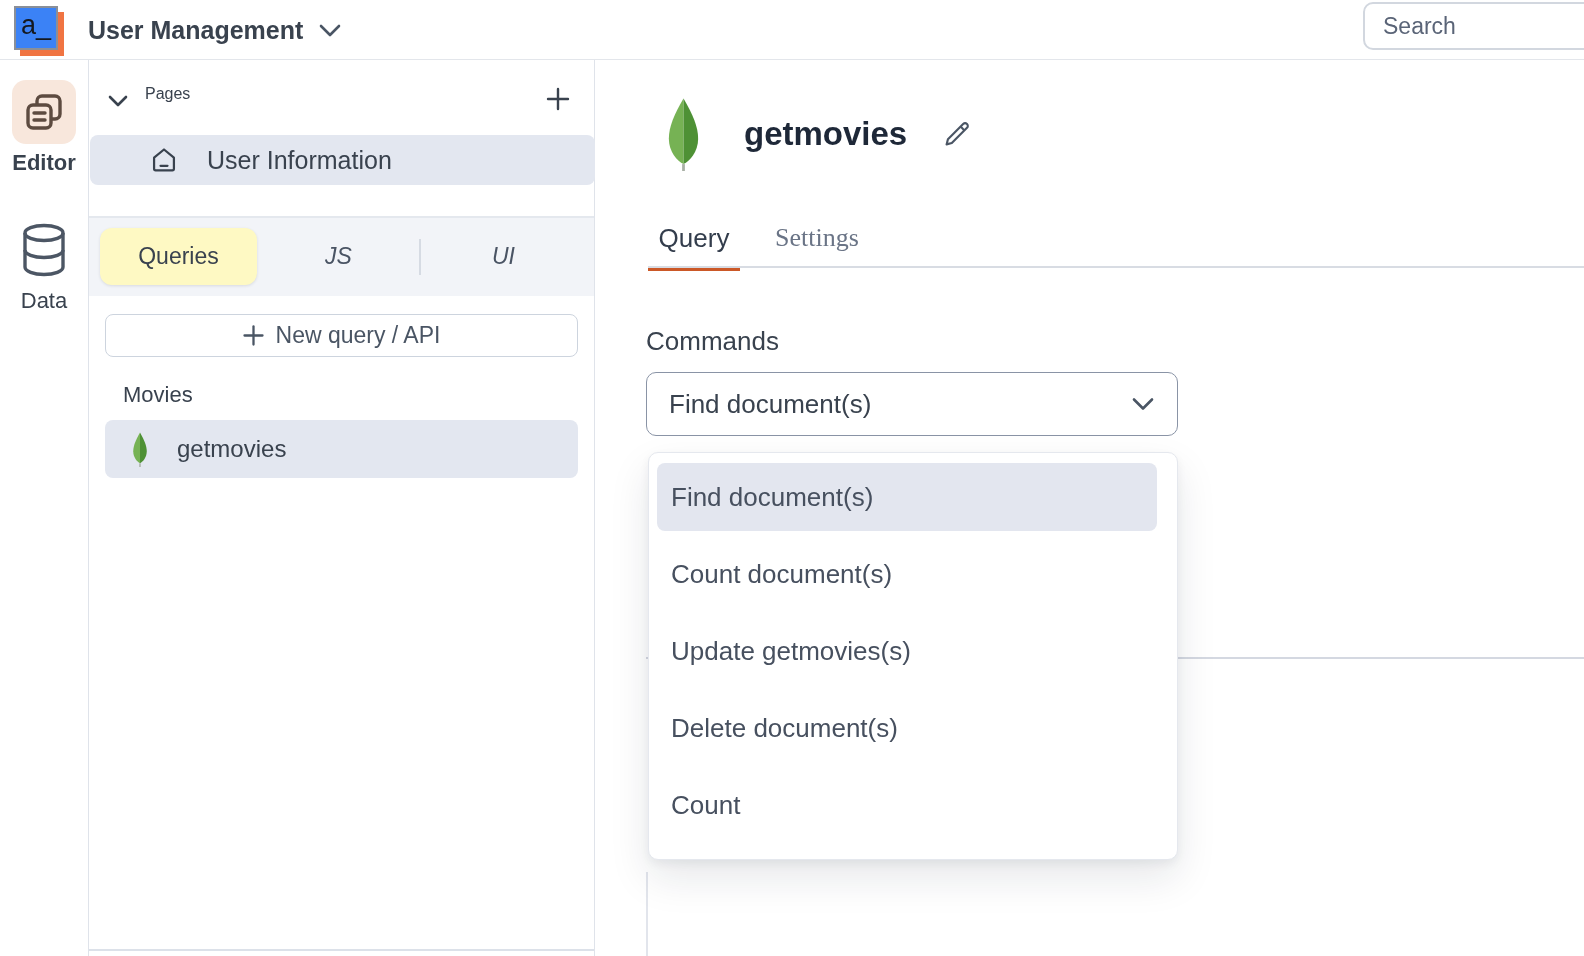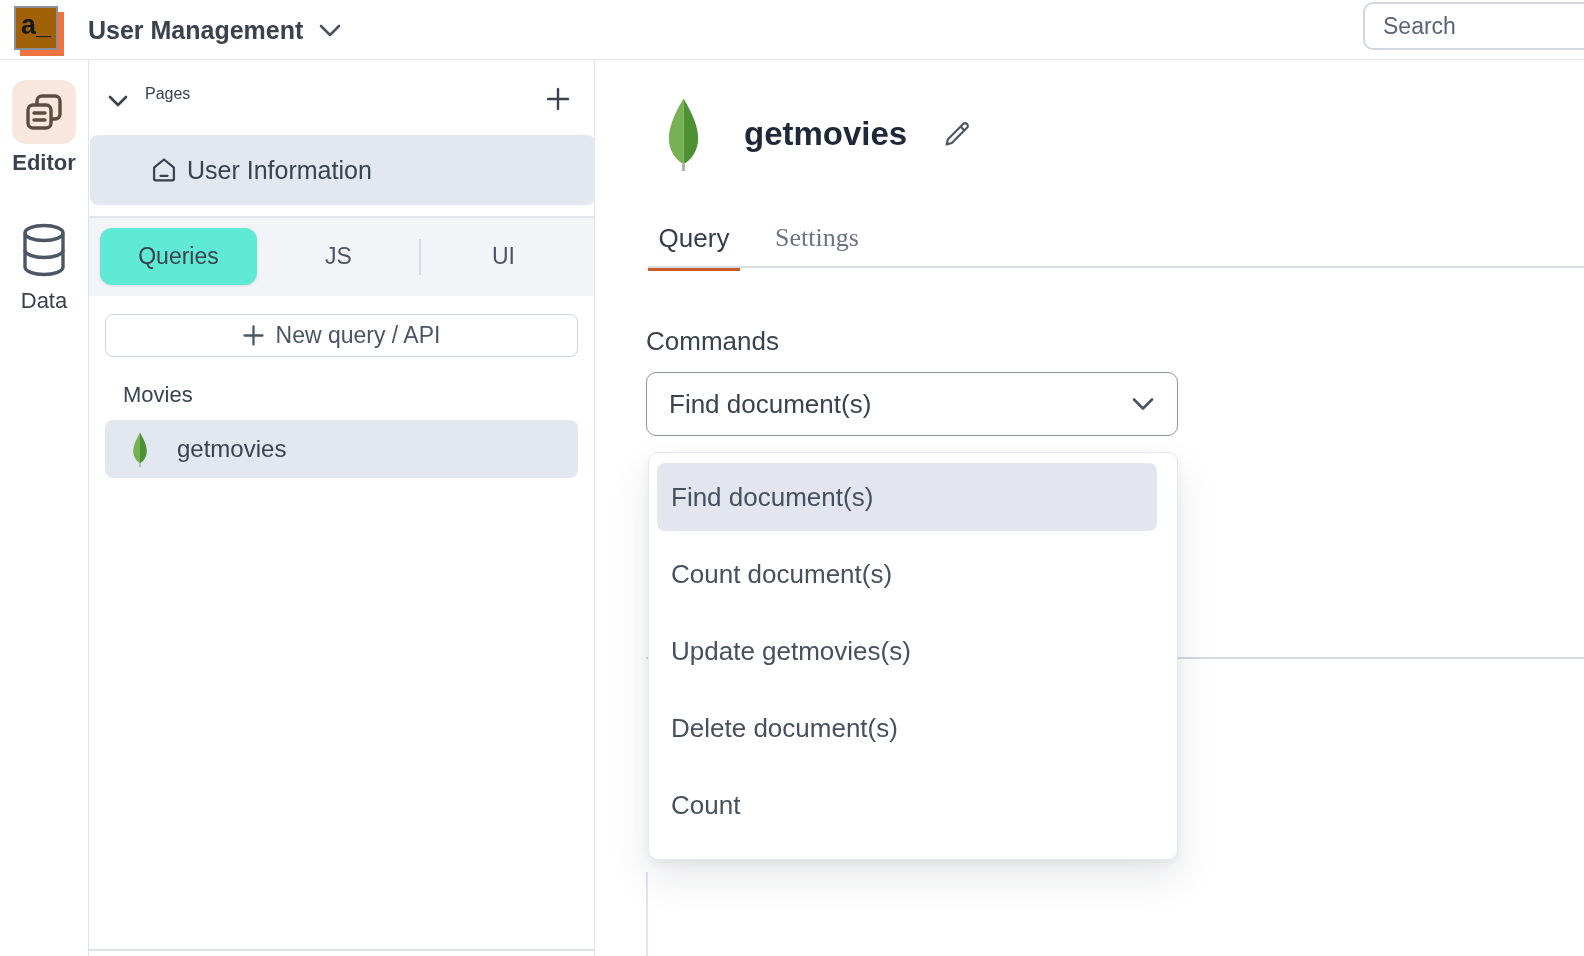--- a/index.html
+++ b/index.html
@@ -4,47 +4,47 @@
 <style>
   * { margin:0; padding:0; box-sizing:border-box; }
   html,body { background:#fff; }
   body { font-family:"Liberation Sans", sans-serif; color:#39424E; }
   #app { position:relative; width:1584px; height:956px; background:#fff; overflow:hidden; }
 
   
   .topbar { position:absolute; left:0; top:0; width:1584px; height:60px; background:#fff; border-bottom:1.5px solid #E3E6EB; z-index:5; }
   .logo-wrap { position:absolute; left:14px; top:6px; width:50px; height:50px; cursor:pointer; }
   .logo-shadow { position:absolute; left:6px; top:6px; width:44px; height:44px; background:#F07442; }
-  .logo-box { position:absolute; left:0; top:0; width:44px; height:44px; background:#a16207; border:2px solid #8A8F98; display:flex; align-items:center; justify-content:center; font-weight:700; font-size:27px; color:#14181f; line-height:1; padding-bottom:6px; }
+  .logo-box { position:absolute; left:0; top:0; width:44px; height:44px; background:#3b82f6; border:2px solid #8A8F98; display:flex; align-items:center; justify-content:center; font-weight:400; font-size:27px; color:#14181f; line-height:1; padding-bottom:6px; }
   .app-name { position:absolute; left:88px; top:0; height:60px; display:flex; align-items:center; gap:16px; cursor:pointer; }
   .app-name-text { font-size:25px; font-weight:600; color:#39424E; }
   .search-input { position:absolute; left:1363px; top:2px; width:280px; height:48px; border:2px solid #D2D7DF; border-radius:10px; font-size:23px; color:#39424E; padding:0 18px; outline:none; font-family:"Liberation Sans", sans-serif; }
   .search-input::placeholder { color:#5A6477; opacity:1; }
 
   
   .rail { position:absolute; left:0; top:60px; width:89px; height:896px; background:#fff; border-right:1.5px solid #DFE3EA; z-index:4; }
   .rail-item { width:100%; display:flex; flex-direction:column; align-items:center; cursor:pointer; }
   .rail-item-editor { margin-top:20px;font-weight:bold; }
   .rail-item-data { margin-top:42px; }
   .editor-icon-box { width:64px; height:64px; background:#F8E7DC; border-radius:14px; display:flex; align-items:center; justify-content:center; }
   .data-icon-box { width:64px; height:64px; display:flex; align-items:center; justify-content:center; }
   .rail-label { margin-top:6px; font-size:22px; color:#39424E; }
 
   
   .pages-panel { position:absolute; left:89px; top:60px; width:506px; height:896px; background:#fff; border-right:1.5px solid #DFE3EA; z-index:3; }
   .pages-header { position:absolute; left:0; top:15px; width:100%; height:50px; }
   .pages-collapse { position:absolute; left:16px; top:13px; width:26px; height:26px; display:flex; align-items:center; justify-content:center; cursor:pointer; }
   .pages-title { position:absolute; left:56px; top:10px; font-size:16px; font-weight:500; color:#39424E; }
   .pages-add { position:absolute; right:20px; top:8px; width:32px; height:32px; display:flex; align-items:center; justify-content:center; cursor:pointer; }
-  .page-item { position:absolute; left:1px; top:75px; width:505px; height:70px; background:#E3E7F0; border-radius:8px; display:flex; align-items:center; padding-left:60px; gap:9px; cursor:pointer; }
+  .page-item { position:absolute; left:1px; top:75px; width:505px; height:50px; background:#E3E7F0; border-radius:8px; display:flex; align-items:center; padding-left:60px; gap:29px; cursor:pointer; }
   .page-item-label { font-size:25px; color:#39424E; }
   .panel-divider { position:absolute; left:0; top:156px; width:100%; height:1.5px; background:#E4E8EE; }
   .seg-strip { position:absolute; left:0; top:157.5px; width:100%; height:78px; background:#F2F4F8; display:flex; align-items:center; }
-  .seg-pill { position:absolute; left:11px; top:10px; width:157px; height:57px; background:#5eead4; border-radius:12px; box-shadow:0 1px 3px rgba(30,40,60,0.12); display:flex; align-items:center; justify-content:center; font-size:23px; font-weight:500; color:#39424E; cursor:pointer; }
-  .seg-tab { position:absolute; top:0; height:78px; display:flex; align-items:center; justify-content:center; font-size:23px; color:#4A5464; cursor:pointer; }
+  .seg-pill { position:absolute; left:11px; top:10px; width:157px; height:57px; background:#fef9c3; border-radius:12px; box-shadow:0 1px 3px rgba(30,40,60,0.12); display:flex; align-items:center; justify-content:center; font-size:23px; font-weight:500; color:#39424E; cursor:pointer; }
+  .seg-tab { position:absolute; top:0; height:78px; display:flex; align-items:center; justify-content:center; font-size:23px; color:#4A5464; cursor:pointer;font-style:italic; }
   .seg-js { left:168px; width:163px; }
   .seg-ui { left:333px; width:163px; }
   .seg-divider { position:absolute; left:330px; top:21px; width:2px; height:36px; background:#D6DBE3; }
   .new-query-btn { position:absolute; left:16px; top:254px; width:473px; height:43px; background:#fff; border:1.5px solid #CDD4DE; border-radius:8px; display:flex; align-items:center; justify-content:center; gap:12px; font-size:23px; color:#4A5564; cursor:pointer; }
   .group-label { position:absolute; left:34px; top:322px; font-size:22px; color:#39424E; }
   .query-item { position:absolute; left:16px; top:360px; width:473px; height:58px; background:#E3E7F0; border-radius:8px; display:flex; align-items:center; padding-left:26px; gap:28px; cursor:pointer; }
   .query-item-label { font-size:24px; color:#39424E; }
   .panel-bottom-line { position:absolute; left:0; top:889px; width:100%; height:1.5px; background:#DCE1E9; }
 
   

